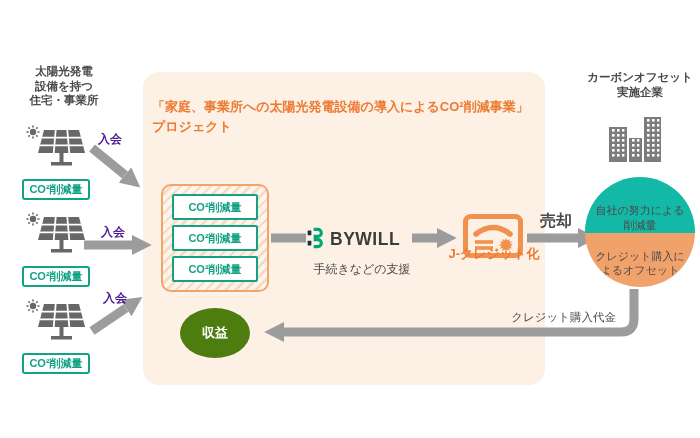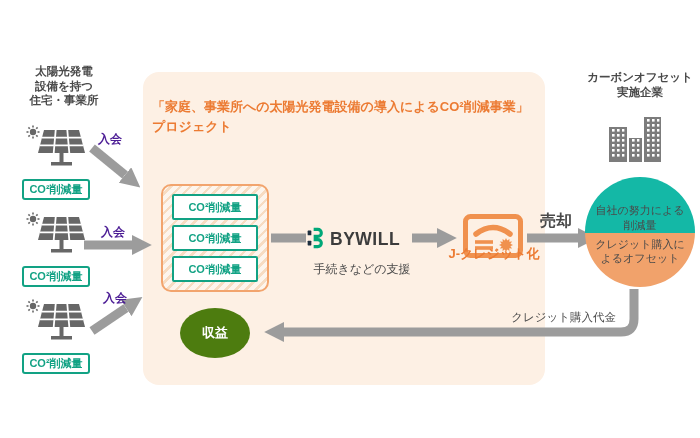--- a/index.html
+++ b/index.html
@@ -28,21 +28,21 @@
   .bywill-word{font-size:17.5px;font-weight:bold;color:#3c3c3c;letter-spacing:0.5px;}
   .support-label{left:303px;top:261px;width:118px;font-size:12px;}
   
   .jcredit-label{left:438px;top:245px;width:112px;color:#ec7b33;font-weight:bold;font-size:13px;text-align:center;}
   .sell-label{left:540px;top:211px;font-size:16px;font-weight:600;}
   
   .company-heading{left:583px;top:70px;width:114px;font-size:11.5px;line-height:1.3;font-weight:bold;}
   .offset-circle{left:585px;top:177px;width:110px;height:110px;border-radius:50%;overflow:hidden;}
   .circle-half{width:100%;height:55px;display:flex;flex-direction:column;align-items:center;font-size:11px;line-height:1.3;color:#4a4a4a;}
   .half-top{background:#14b8a6;justify-content:flex-end;padding-bottom:1px;}
-  .half-bottom{background:#f1a26b;justify-content:flex-start;padding-top:4px;}
+  .half-bottom{background:#f1a26b;justify-content:flex-start;padding-top:16px;}
   .payment-label{left:478px;top:310px;width:138px;text-align:right;font-size:11.5px;}
   .arrow-layer{left:0;top:0;width:700px;height:438px;pointer-events:none;}
 </style>
 </head>
 <body>
 
 <div class="canvas">
 
   <div class="abs project-box"></div>
 

